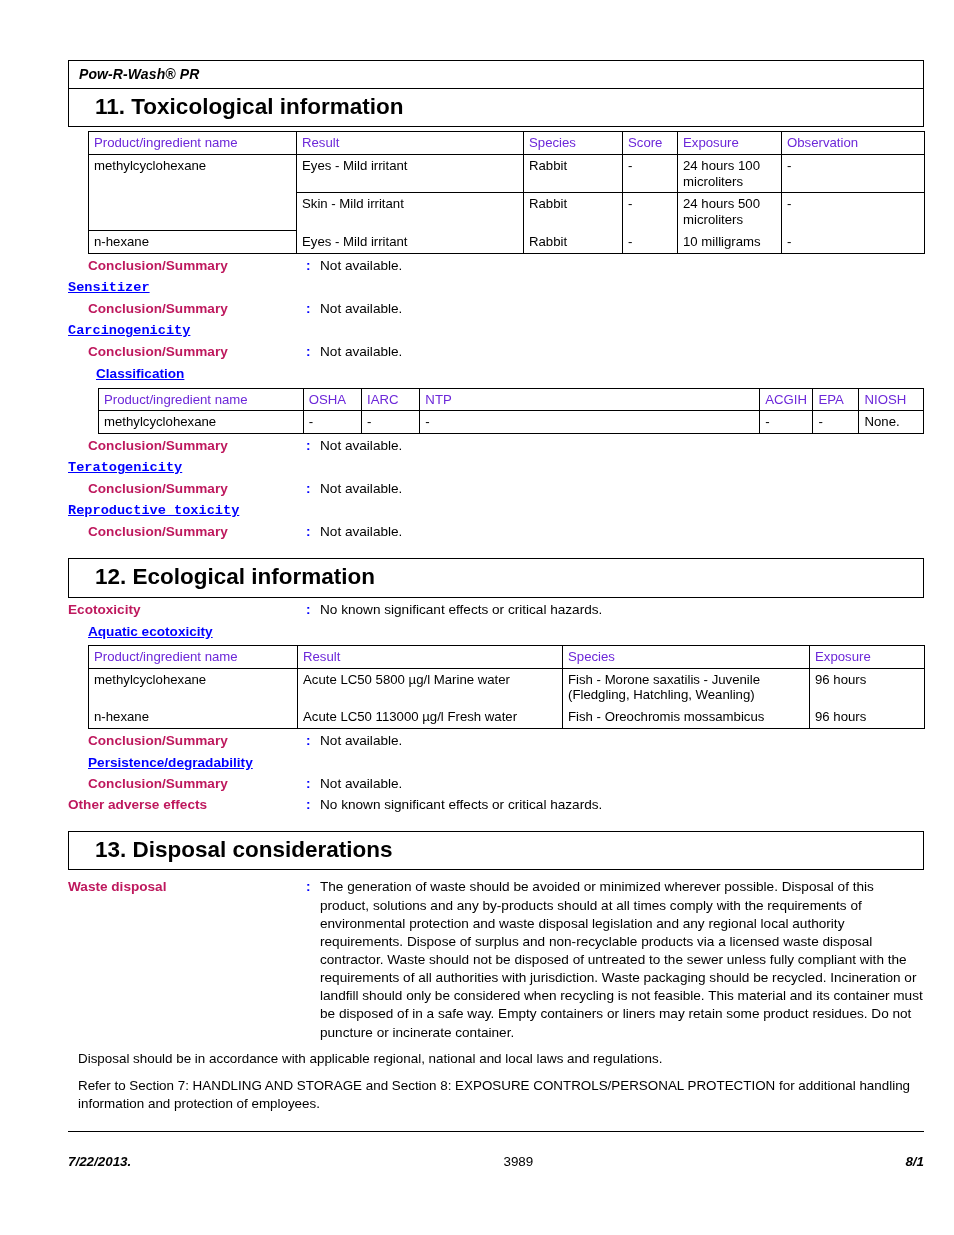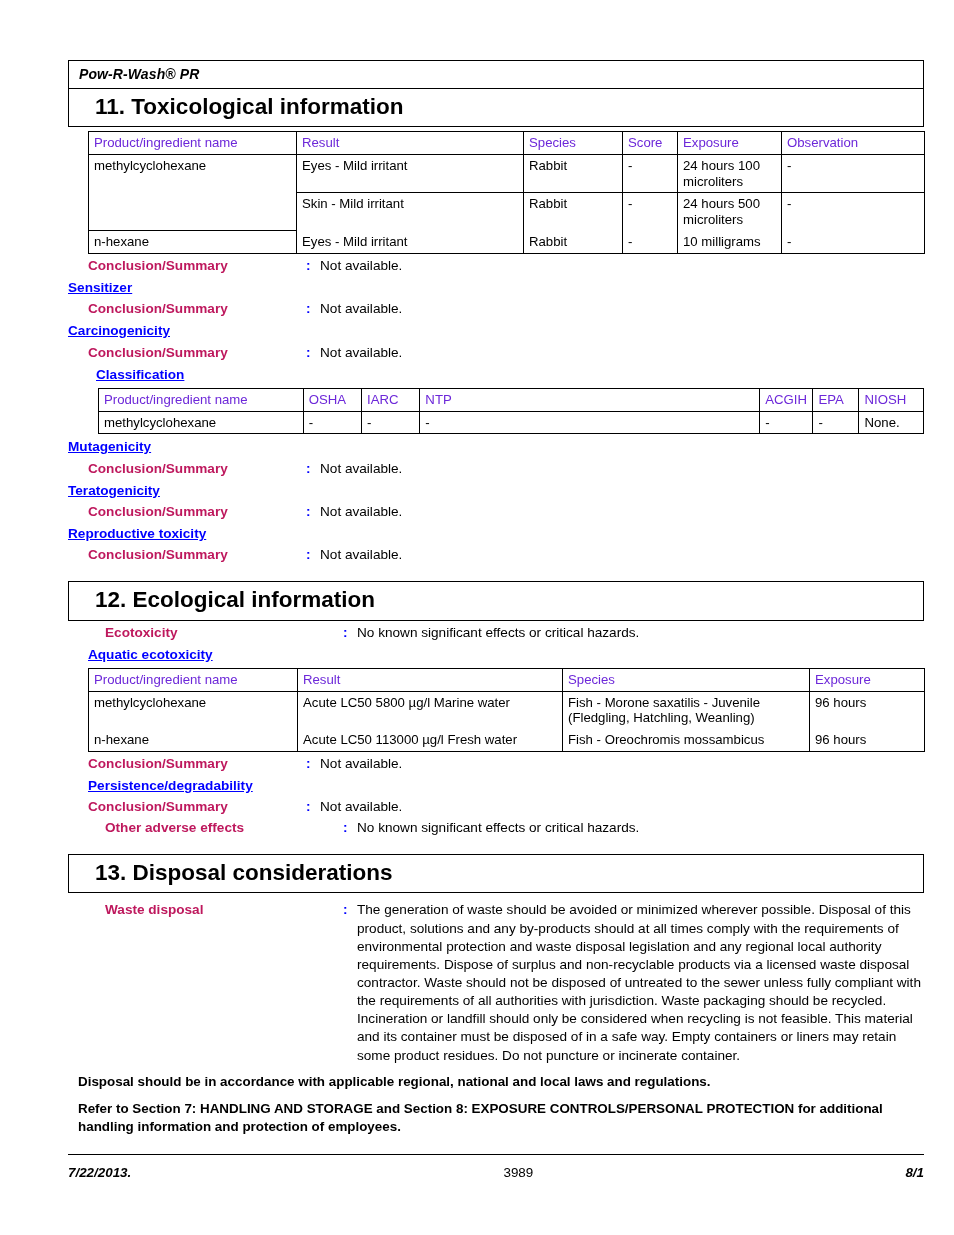--- a/index.html
+++ b/index.html
@@ -75,21 +75,21 @@
     align-items: flex-start;
     font-size: 13.6px;
     line-height: 1.33;
     margin-top: 3px;
   }
   .row .lbl {
     color: #be185d;
     font-weight: bold;
     flex: 0 0 auto;
   }
-  .row .lbl.w1 { width: 238px; margin-left: 37px; }
+  .row .lbl.w1 { width: 238px; }
   .row .lbl.w2 { width: 218px; padding-left: 20px; }
   .row .colon {
     flex: 0 0 14px;
     color: #0000ff;
     font-weight: bold;
   }
   .row .val {
     flex: 1 1 auto;
     color: #000;
   }
@@ -100,46 +100,47 @@
 
   
   .subhead {
     color: #0000ff;
     font-weight: bold;
     font-size: 13.6px;
     text-decoration: underline;
     margin-top: 4px;
     display: inline-block;
   }
-  .subhead.ind0 { margin-left: 0px; }
+  .subhead.ind0 { margin-left: 0px; font-family: Liberation Mono, monospace; }
   .subhead.ind1 { margin-left: 20px; }
   .subhead.ind2 { margin-left: 28px; }
   .subhead-wrap { line-height: 1.33; }
 
   
   .note {
     font-size: 13.4px;
-    font-weight: bold;
+    font-weight: normal;
     line-height: 1.34;
     margin-top: 8px;
     padding-left: 10px;
   }
   .note.tight { margin-top: 9px; }
 
   
   .footer-rule {
     border-top: 1.6px solid #000;
     margin-top: 18px;
   }
   .footer {
     display: flex;
     align-items: baseline;
     font-size: 13.4px;
     font-weight: bold;
     padding-top: 10px;
+    margin-top: 12px;
   }
   .footer .f-left { flex: 0 0 auto; font-style: italic; }
   .footer .f-mid {
     flex: 1 1 auto;
     text-align: center;
     font-weight: normal;
     font-style: normal;
   }
   .footer .f-right { flex: 0 0 auto; font-style: italic; }
 </style>
@@ -254,23 +255,20 @@
         <td>-</td>
         <td>-</td>
         <td>-</td>
         <td>-</td>
         <td>-</td>
         <td>None.</td>
       </tr>
     </tbody>
   </table>
 
-  <div class="subhead-wrap">
-    <span class="subhead ind0">Mutagenicity</span>
-  </div>
   <div class="row">
     <div class="lbl w2">Conclusion/Summary</div>
     <div class="colon">:</div>
     <div class="val">Not available.</div>
   </div>
 
   <div class="subhead-wrap">
     <span class="subhead ind0">Teratogenicity</span>
   </div>
   <div class="row">

